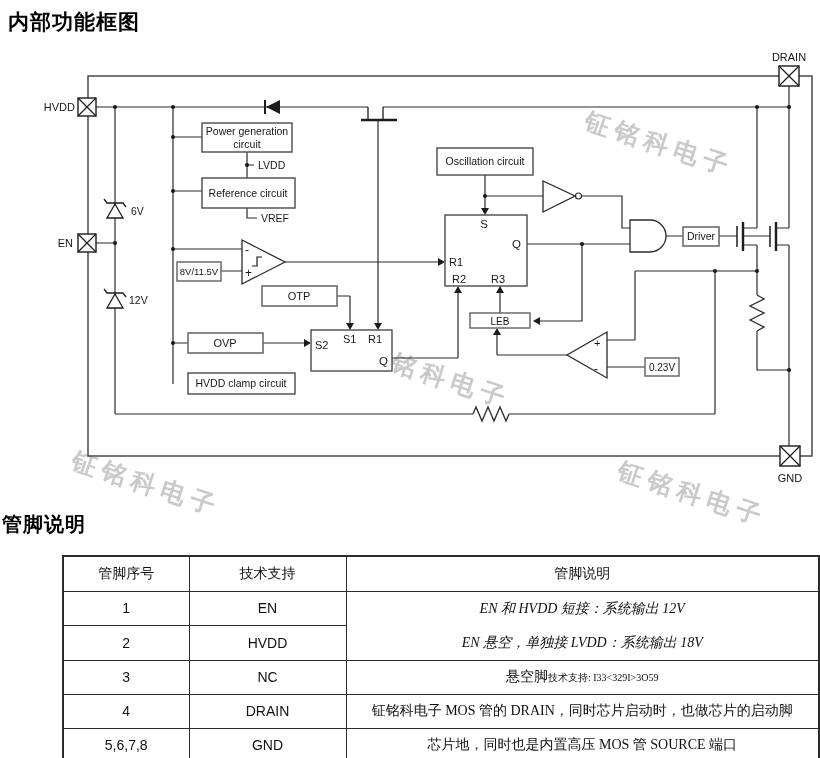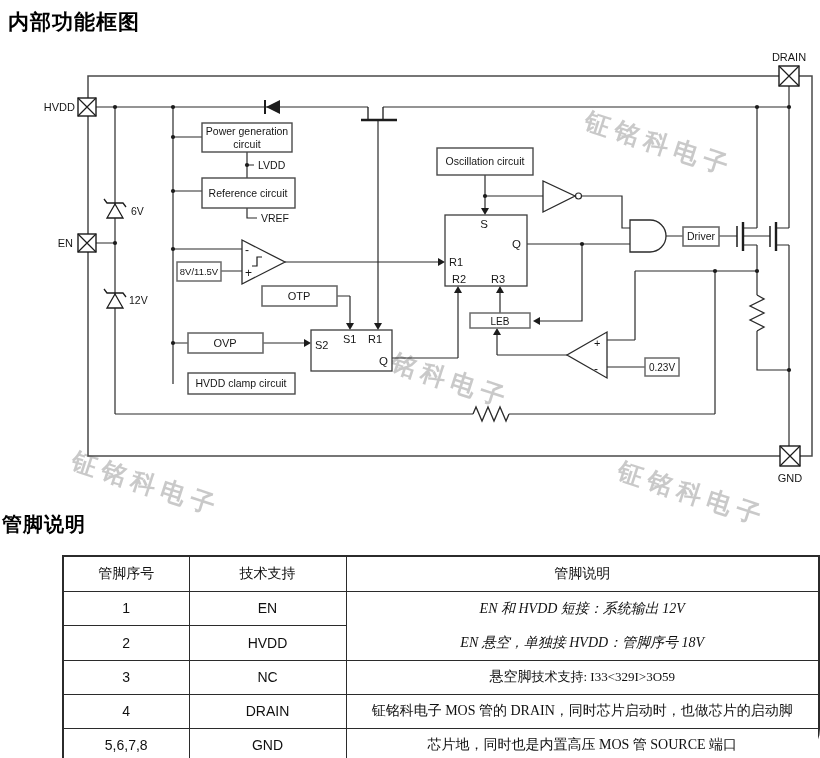--- a/index.html
+++ b/index.html
@@ -1,35 +1,35 @@
 <!DOCTYPE html>
 <html><head>
 <meta charset="utf-8">
 <style>
   html,body{margin:0;padding:0;background:#ffffff;}
   .page{position:relative;width:820px;height:758px;background:#fff;overflow:hidden;
-        font-family:"Liberation Sans","DejaVu Sans",sans-serif;color:#111;border-radius:29px;}
+        font-family:"Liberation Sans","DejaVu Sans",sans-serif;color:#111;}
   .h-title{position:absolute;left:8px;top:8px;margin:0;font-size:21px;font-weight:bold;
            letter-spacing:1px;color:#000;}
   .h-pins{position:absolute;left:2px;top:511px;margin:0;font-size:20px;font-weight:bold;
           letter-spacing:1px;color:#000;}
   svg.diagram{position:absolute;left:0;top:0;}
   svg text{font-family:"Liberation Sans","DejaVu Sans",sans-serif;fill:#161616;}
   .wm{font-weight:bold;font-size:25px;letter-spacing:6px;fill:#c4c4c4;opacity:.9;}
   table.pins{position:absolute;left:62px;top:555px;width:756px;border-collapse:collapse;
              table-layout:fixed;border:2px solid #2b2b2b;}
   table.pins th,table.pins td{border:1px solid #2b2b2b;padding:0;text-align:center;
              font-size:14px;font-weight:normal;color:#101010;}
   table.pins thead tr{height:35px;}
   table.pins tbody tr{height:34px;}
   th.cjk,td.desc{font-family:"Liberation Serif","DejaVu Serif",serif;}
   td.num,td.name{font-family:"Liberation Sans","DejaVu Sans",sans-serif;font-size:13.5px;}
   td.merged .mline{height:34px;display:flex;align-items:center;justify-content:center;font-style:italic;}
   td.desc-nc{text-align:right;padding-right:38px;}
-  td.desc-nc .support{margin-left:0;font-size:13px;}
+  td.desc-nc .support{margin-left:0;font-size:10px;}
 </style>
 </head>
 <body>
 
 <div class="page">
 
   <h1 class="h-title">内部功能框图</h1>
 
   <svg class="diagram" width="820" height="540" viewBox="0 0 820 540">
 
@@ -256,21 +256,21 @@
         <th class="cjk">技术支持</th>
         <th class="cjk">管脚说明</th>
       </tr>
     </thead>
     <tbody>
       <tr>
         <td class="num">1</td>
         <td class="name">EN</td>
         <td class="desc merged" rowspan="2">
           <div class="mline">EN 和 HVDD 短接：系统输出 12V</div>
-          <div class="mline">EN 悬空，单独接 HVDD：管脚序号 18V</div>
+          <div class="mline">EN 悬空，单独接 LVDD：系统输出 18V</div>
         </td>
       </tr>
       <tr>
         <td class="num">2</td>
         <td class="name">HVDD</td>
       </tr>
       <tr>
         <td class="num">3</td>
         <td class="name">NC</td>
         <td class="desc desc-nc">

